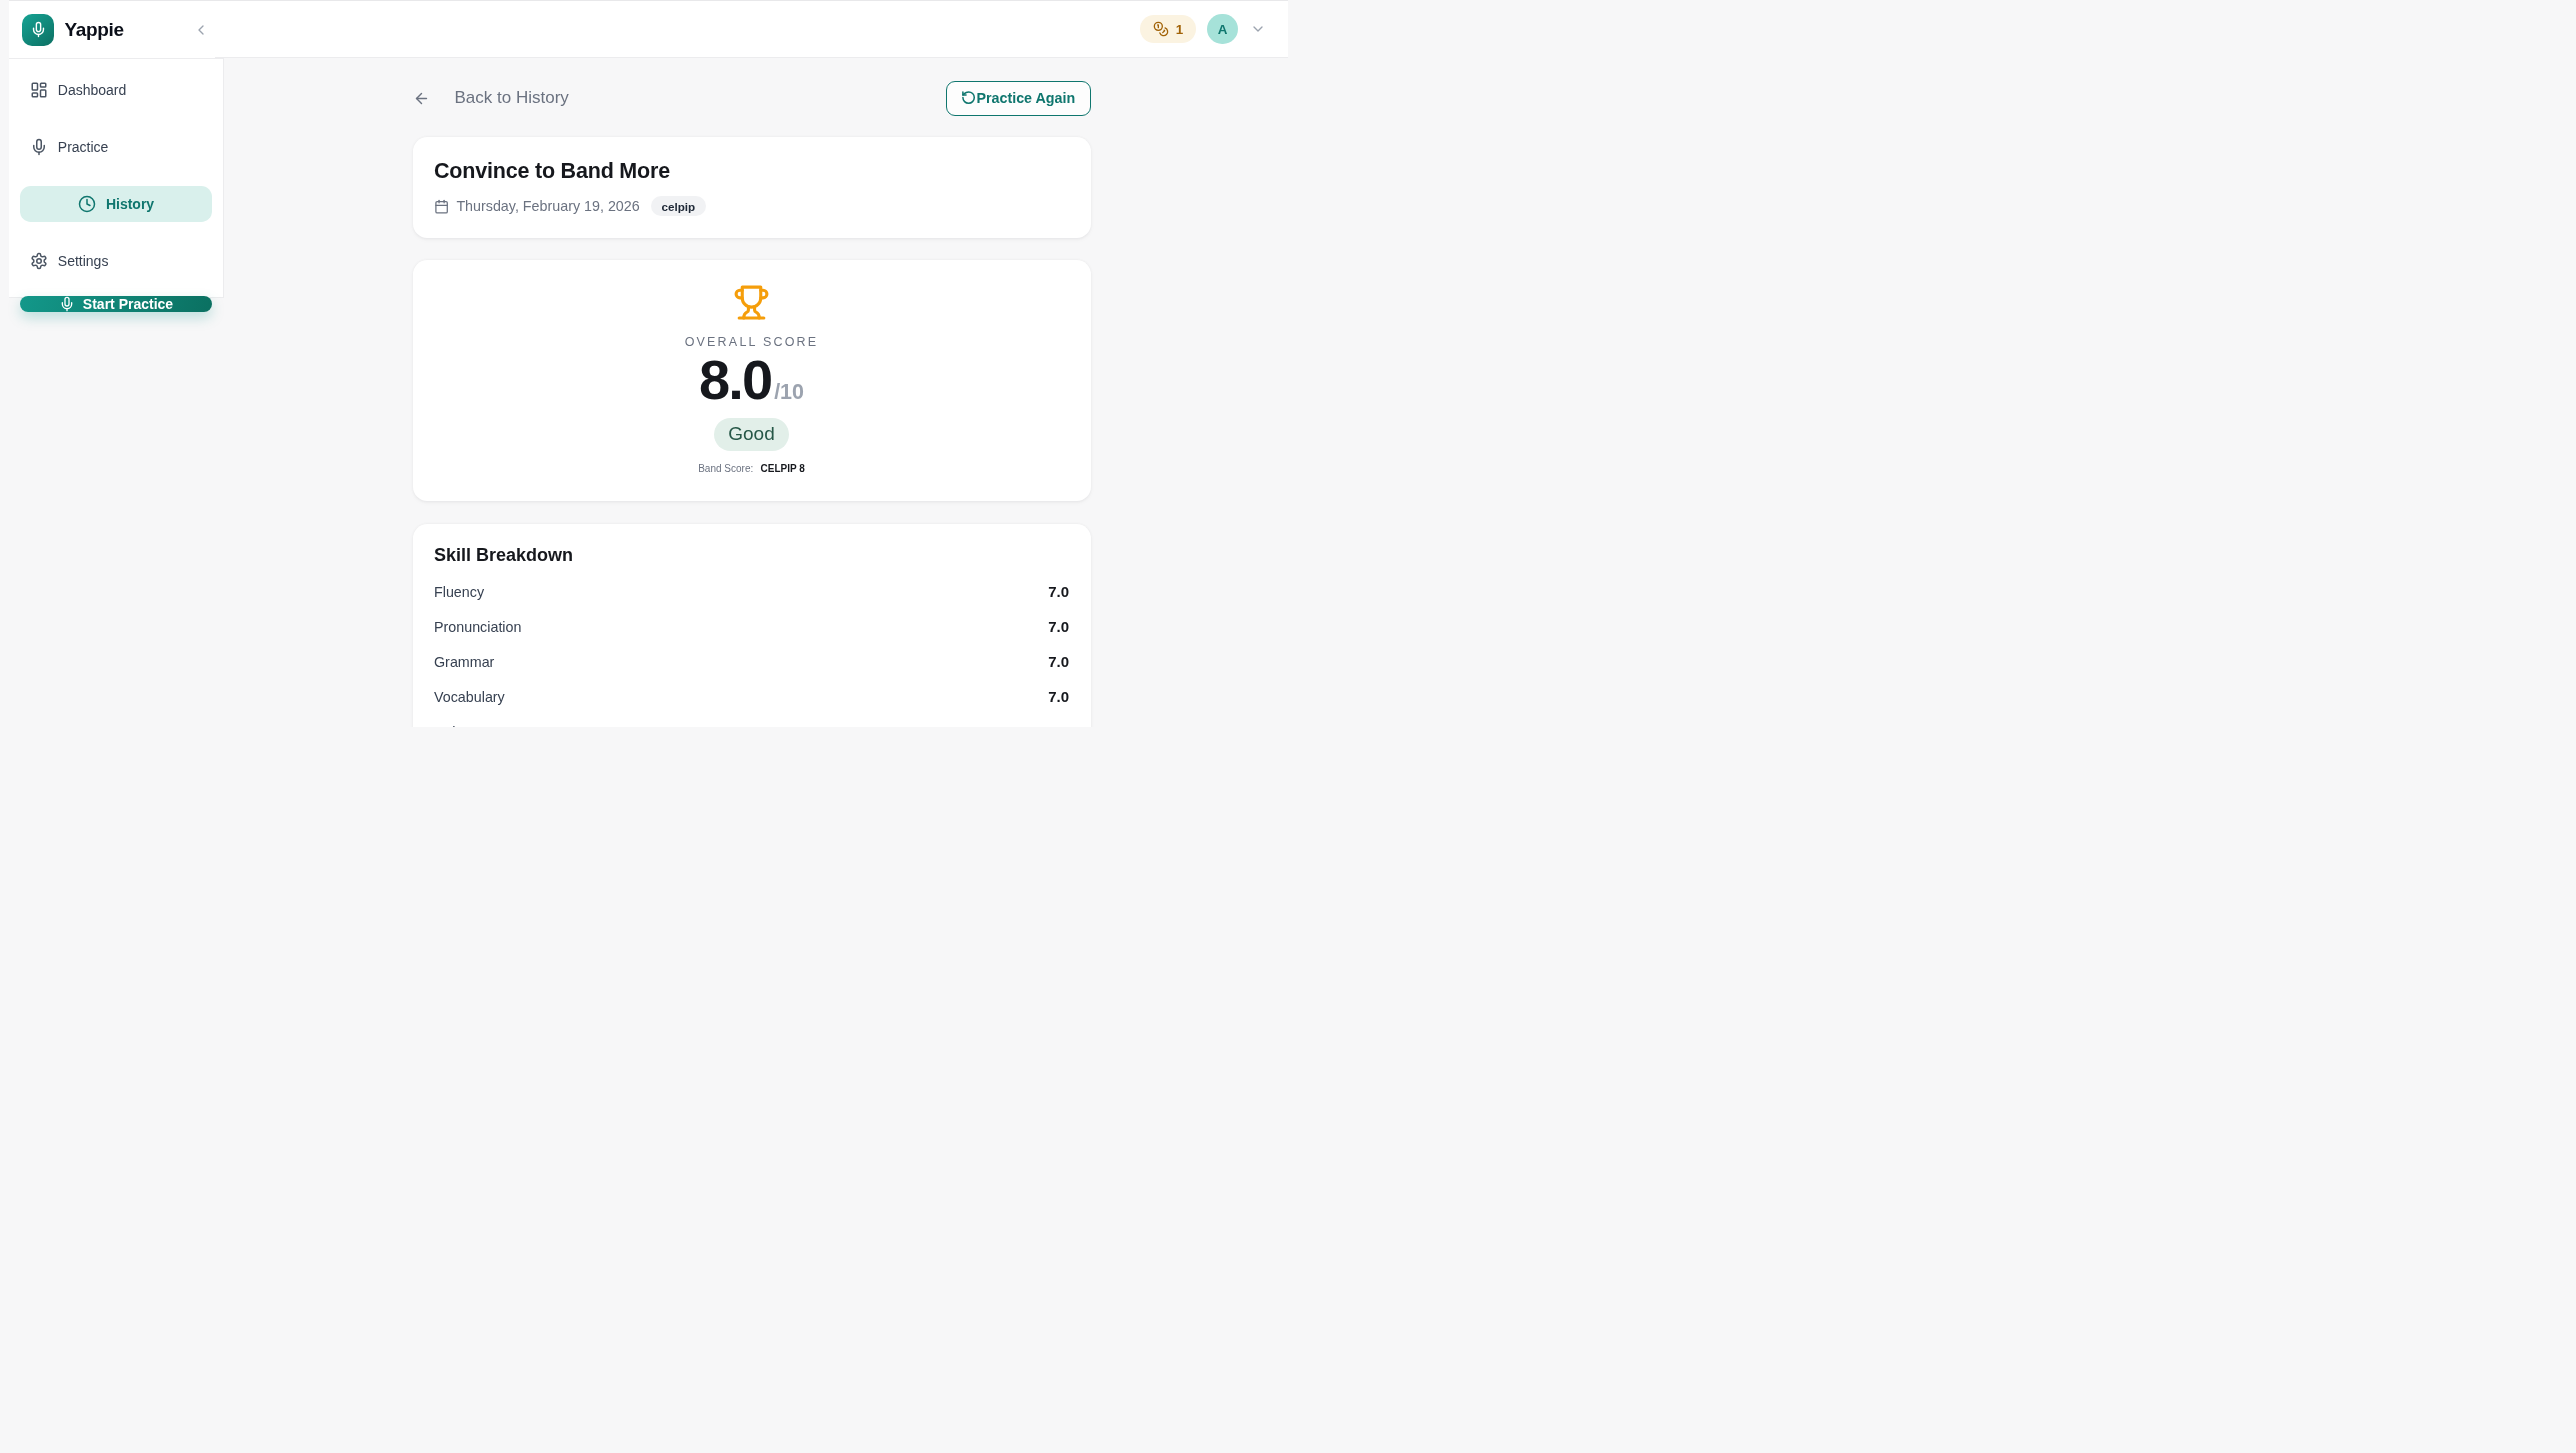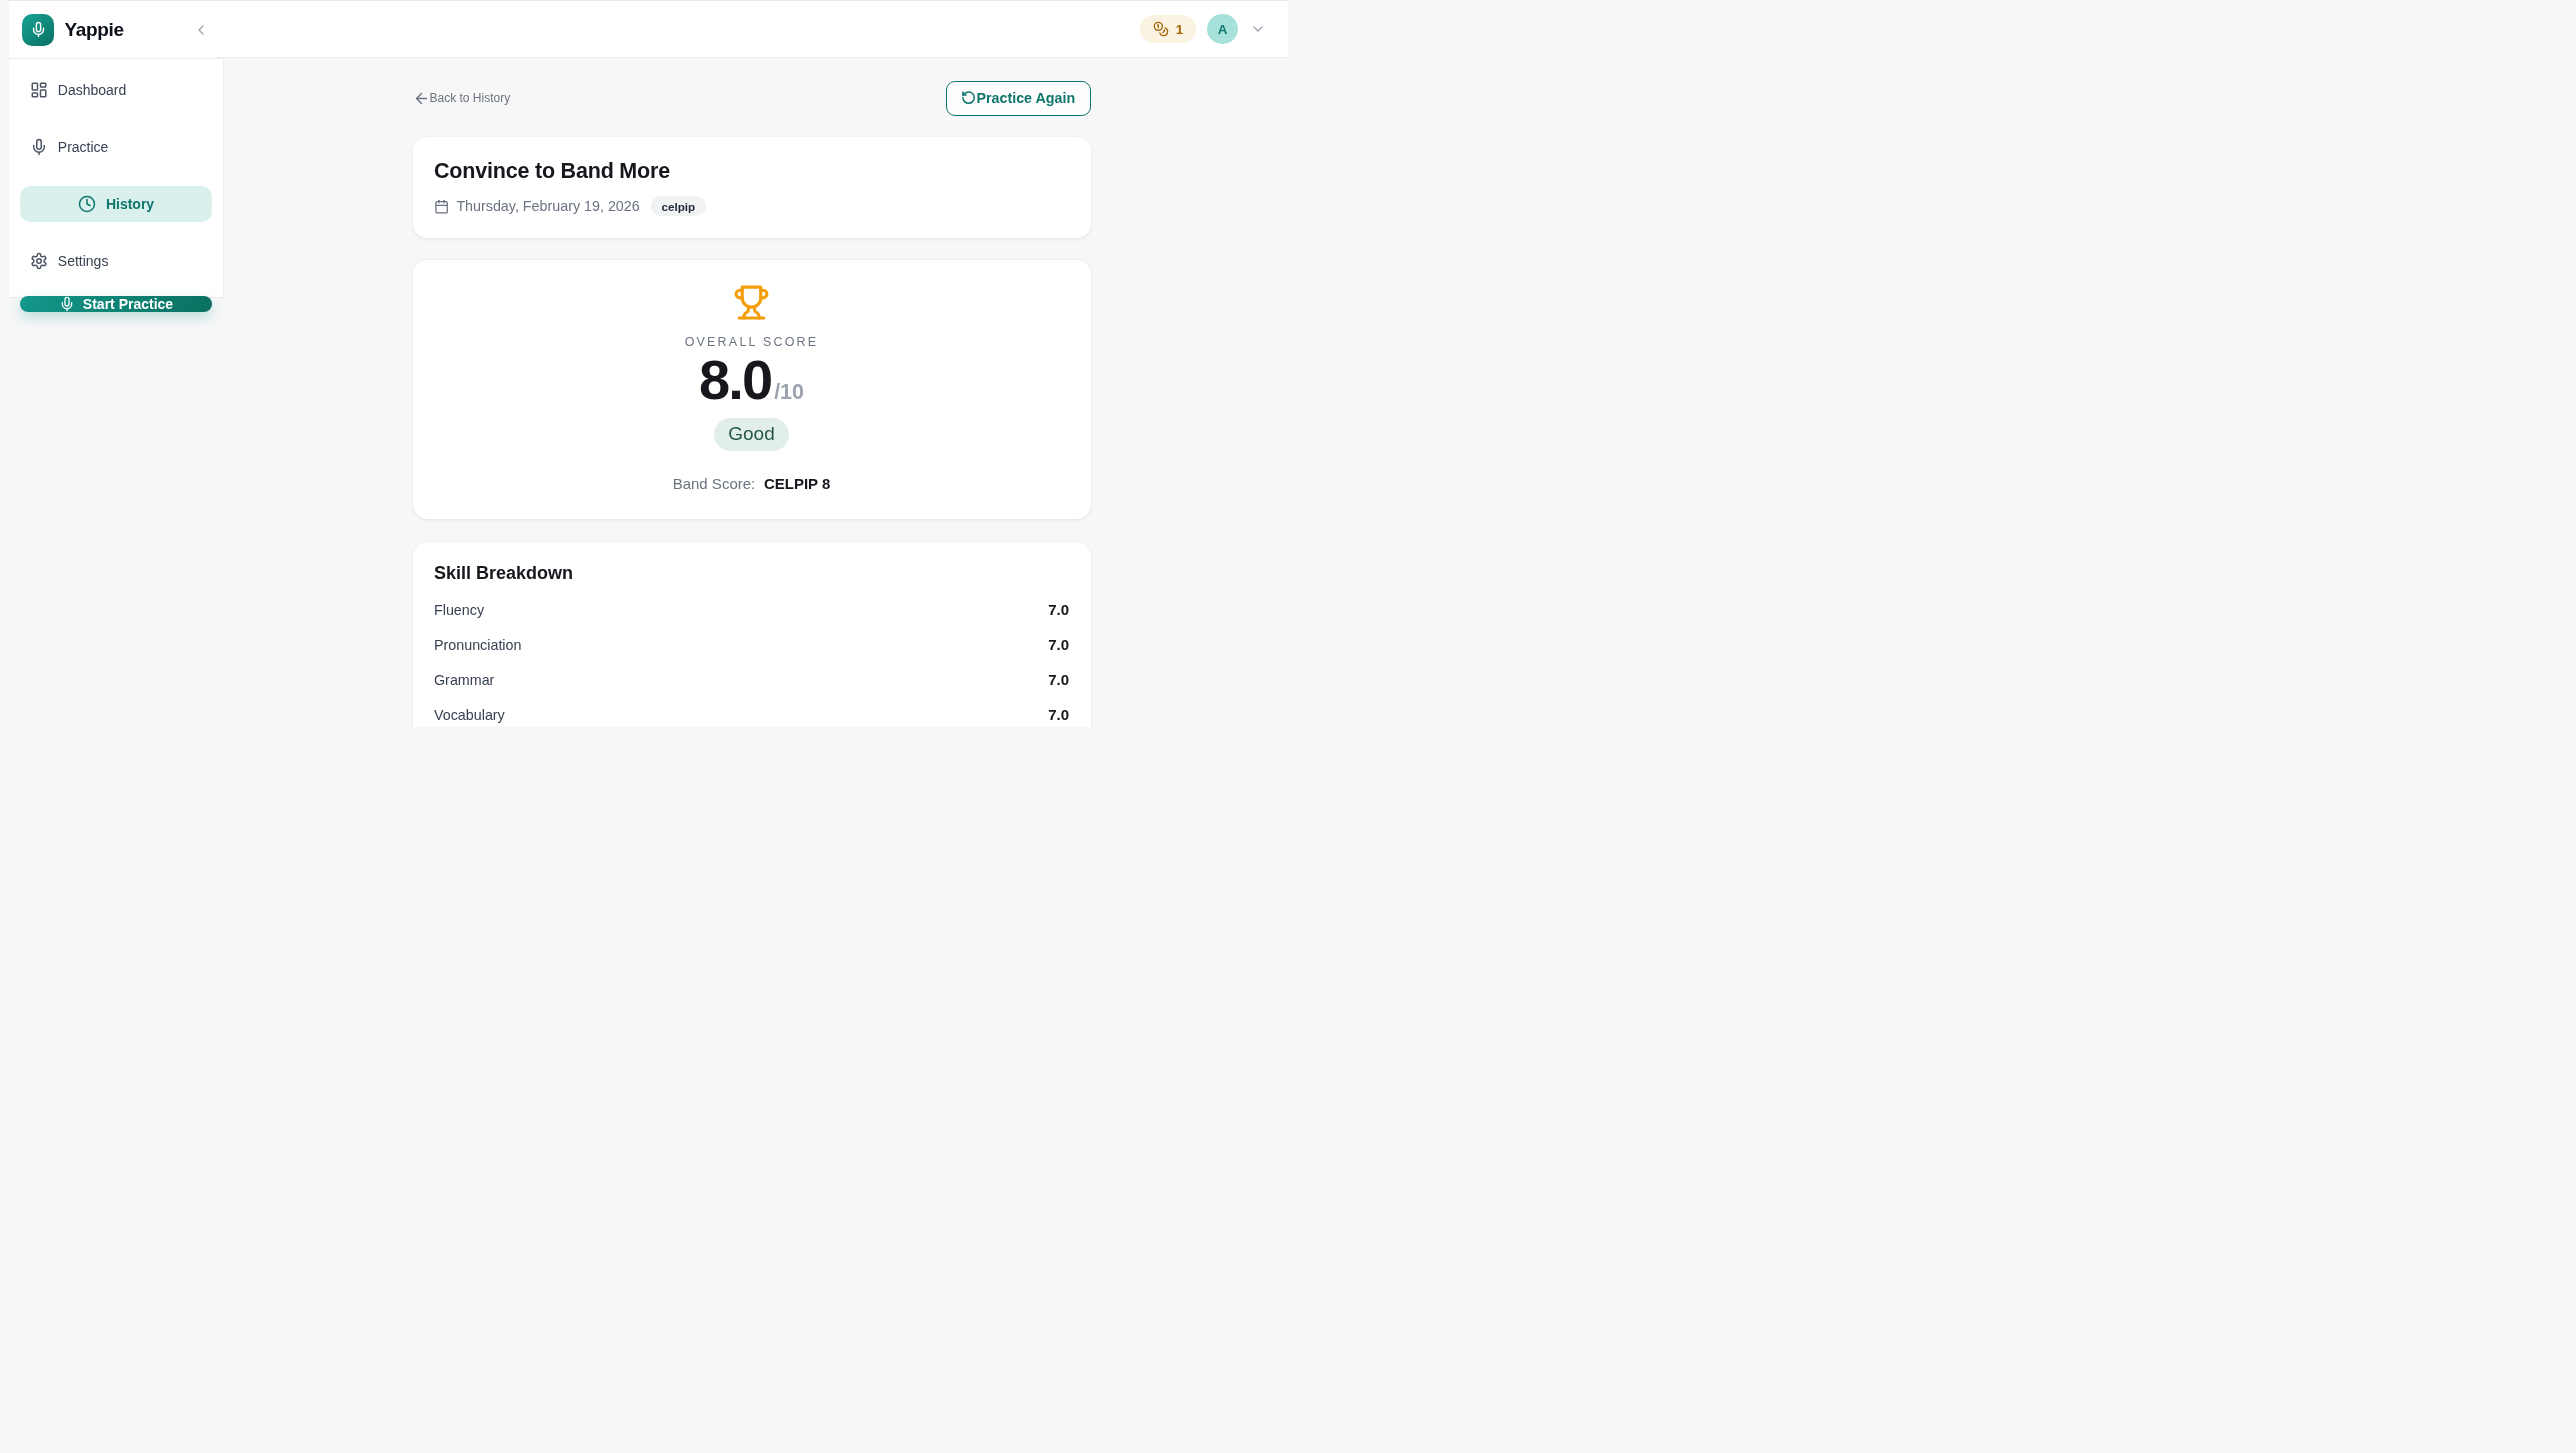--- a/index.html
+++ b/index.html
@@ -61,42 +61,42 @@
     margin:17px 10.8px 12.5px; height:40px; border-radius:12.5px; border:none; cursor:pointer;
     background:linear-gradient(110deg,#13988a 0%,#0b7061 100%); color:#fff;
     font-family:inherit; font-size:14px; font-weight:600;
     display:flex; align-items:center; justify-content:center; gap:8px;
     box-shadow:0 5.4px 12.5px rgba(13,148,136,.25);
   }
   
   .main{position:absolute; left:215px; top:59px; right:0; bottom:0;}
   .content{width:678px; margin:0 auto;}
   .actions-row{display:flex; justify-content:space-between; align-items:center; margin-top:21.5px;}
-  .back-link{display:flex; align-items:center; gap:0; color:var(--muted); font-size:12px; cursor:pointer;}
+  .back-link{display:flex; align-items:center; gap:25px; color:var(--muted); font-size:17px; cursor:pointer;}
   .practice-again{
     display:flex; align-items:center; background:#fdfdfd; cursor:pointer;
     border:1.8px solid var(--accent-teal); color:var(--accent-teal); border-radius:9px;
     padding:0 14.3px; height:35px; font-family:inherit; font-size:14.3px; font-weight:600;
   }
   .card{background:#fff; border-radius:14.3px; box-shadow:0 0.9px 2.7px rgba(16,24,40,.05),0 1.8px 5.4px rgba(16,24,40,.03);}
   
   .title-card{margin-top:21.5px; padding:22.4px 21.5px 21.5px;}
   .session-title{font-size:21.5px; font-weight:700; letter-spacing:-0.2px; color:#16181d;}
   .session-meta{margin-top:11.7px; display:flex; gap:11px; color:var(--muted); font-size:14.3px;}
   .meta-date{display:flex; align-items:center; gap:7.2px;}
   .tag-pill{background:#f1f2f4; color:#1f2937; font-size:11.7px; font-weight:600; padding:3.6px 10.8px; border-radius:895px;}
   
   .score-card{margin-top:22.4px; padding:24px 21.5px 27px; display:flex; flex-direction:column; align-items:center; text-align:center;}
   .trophy{color:var(--trophy-orange);}
   .score-label{margin-top:13.4px; color:var(--muted); font-size:12.5px; font-weight:500; letter-spacing:2.2px;}
   .score-value-row{margin-top:1.8px; display:flex; align-items:baseline;}
   .score-value{font-size:56px; font-weight:800; letter-spacing:-1.8px; line-height:1.08; color:#16181d;}
   .score-max{font-size:21.5px; font-weight:700; color:#9ca3af; margin-left:2.7px;}
   .rating-badge{margin-top:7.2px; background:var(--good-badge-bg); color:var(--good-badge-text); font-size:19px; padding:5.4px 14.3px; border-radius:895px;}
-  .band-row{margin-top:24px; font-size:15px; color:var(--muted);}
+  .band-row{margin-top:12px; font-size:10px; color:var(--muted);}
   .band-value{color:#16181d; font-weight:700; margin-left:4.5px;}
   
   .skills-card{margin-top:23px; padding:21.5px 21.5px 27px;}
   .skills-heading{font-size:18px; font-weight:700; color:#16181d;}
   .skill-row{display:grid; grid-template-columns:115px 1fr 48px; align-items:center; margin-top:18px;}
   .skill-row.first{margin-top:17px;}
   .skill-label{font-size:14.3px; color:#374151;}
   .skill-bar-wrap{padding-right:27px;}
   .skill-track{height:9px; background:#f1f1f2; border-radius:895px; position:relative;}
   .skill-fill{height:9px; background:var(--bar-green); border-radius:895px; width:0;}

